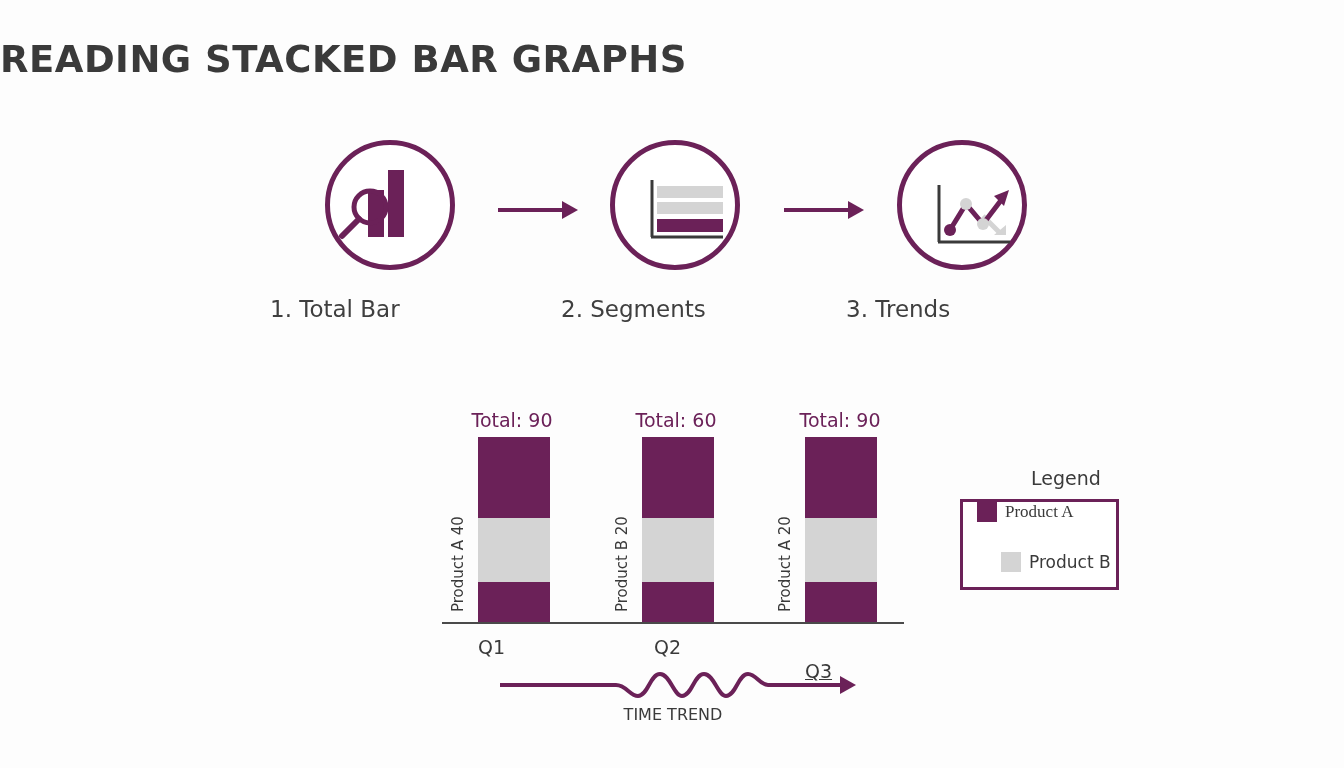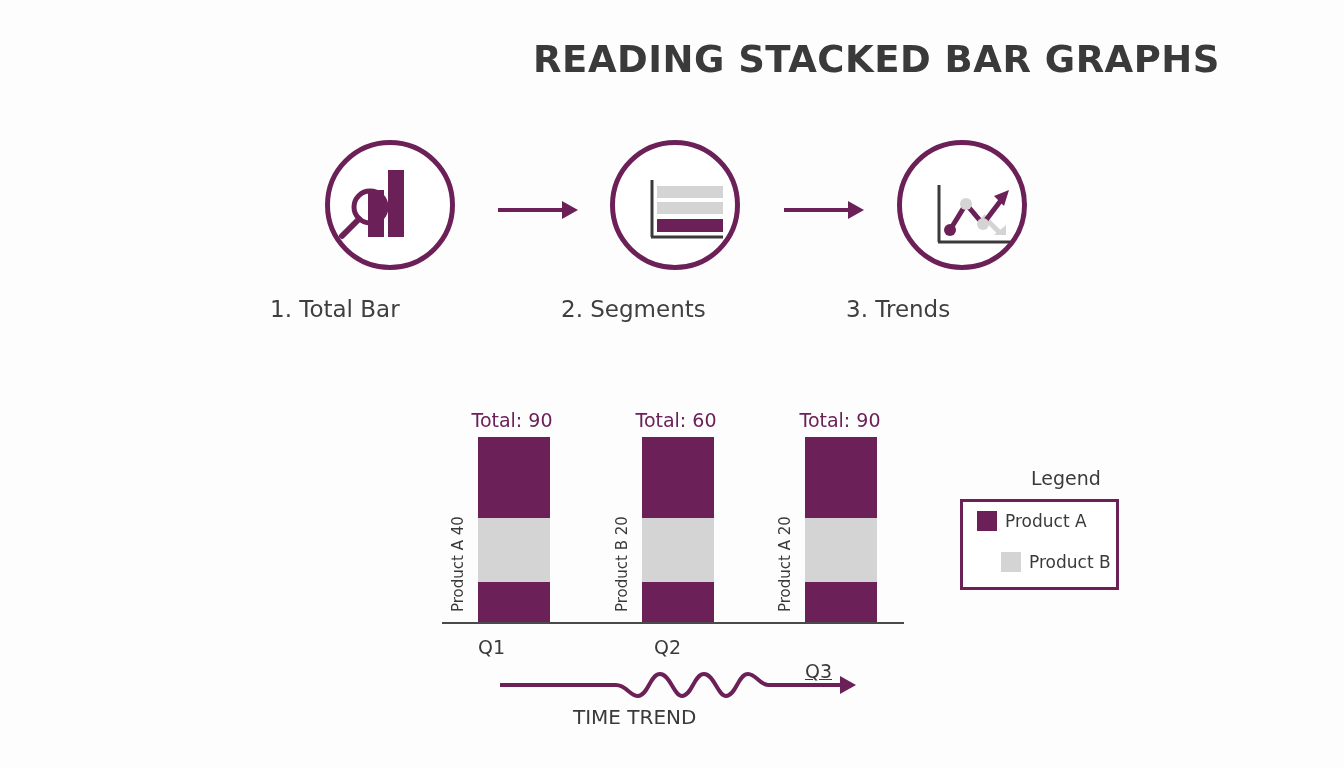--- a/index.html
+++ b/index.html
@@ -2,21 +2,21 @@
 <html><head>
 <meta charset="utf-8">
 <style>
   html, body { margin: 0; padding: 0; }
   body {
     width: 1344px; height: 768px; background: #fdfdfd; position: relative;
     overflow: hidden; font-family: "DejaVu Sans", sans-serif; color: #3a3a3a;
   }
   .abs { position: absolute; }
   .title {
-    left: 0; width: 1220px; top: 38px; text-align: right;
+    left: 0; width: 1220px; top: 38px; text-align: left;
     font-size: 37px; font-weight: bold; color: #3a3a3a; letter-spacing: 0.5px;
   }
   .step-circle {
     width: 130px; height: 130px; border: 5px solid #6b2158; border-radius: 50%;
     box-sizing: border-box; background: #fff;
   }
   .step-label { font-size: 23px; color: #3f3f3f; text-align: left; width: 240px; }
   .arrow svg { display: block; }
   .total-label { font-size: 19px; color: #6b2158; text-align: center; width: 120px; }
   .bar { width: 72px; }
@@ -25,21 +25,21 @@
   .rot-label {
     font-size: 15px; color: #3a3a3a; transform-origin: left top;
     transform: rotate(-90deg); white-space: nowrap;
   }
   .axis { background: #4a4a4a; height: 2px; }
   .q-label { font-size: 19px; color: #3a3a3a; width: 72px; }
   .legend-title { font-size: 19px; color: #3a3a3a; text-align: center; width: 160px; }
   .legend-box { border: 3px solid #6b2158; box-sizing: border-box; background: #fff; }
   .legend-item { display: flex; align-items: center; gap: 8px; font-size: 17px; color: #3a3a3a; position: absolute; left: 14px; }
   .swatch { width: 20px; height: 20px; }
-  .trend-label { font-size: 20px; color: #3a3a3a; text-align: left; width: 200px; }
+  .trend-label { font-size: 16px; color: #3a3a3a; text-align: center; width: 200px; }
 </style>
 </head>
 <body>
 
 <div class="abs title">READING STACKED BAR GRAPHS</div>
 
 <div class="abs step-circle" style="left:325px; top:140px;">
   <svg width="120" height="120" viewBox="0 0 120 120">
     <rect x="58" y="25" width="16" height="67" fill="#6b2158"></rect>
     <rect x="38" y="45" width="16" height="47" fill="#6b2158"></rect>
@@ -114,21 +114,21 @@
 <div class="abs rot-label" style="left:776px; top:612px;">Product A 20</div>
 
 <div class="abs axis" style="left:442px; top:622px; width:462px;"></div>
 
 <div class="abs q-label" style="left:478px; top:636px;">Q1</div>
 <div class="abs q-label" style="left:654px; top:636px;">Q2</div>
 <div class="abs q-label" style="left:805px; top:660px;text-decoration:underline;">Q3</div>
 
 <div class="abs legend-title" style="left:986px; top:467px;">Legend</div>
 <div class="abs legend-box" style="left:960px; top:499px; width:159px; height:91px;">
-  <div class="legend-item" style="top:9px;">
+  <div class="legend-item" style="top:0;font-family:Liberation Serif, serif;">
     <span class="swatch" style="background:#6b2158;"></span>
     <span>Product A</span>
   </div>
   <div class="legend-item" style="top:50px;padding-left:24px;">
     <span class="swatch" style="background:#d4d4d4;"></span>
     <span>Product B</span>
   </div>
 </div>
 
 <div class="abs" style="left:498px; top:668px;">

